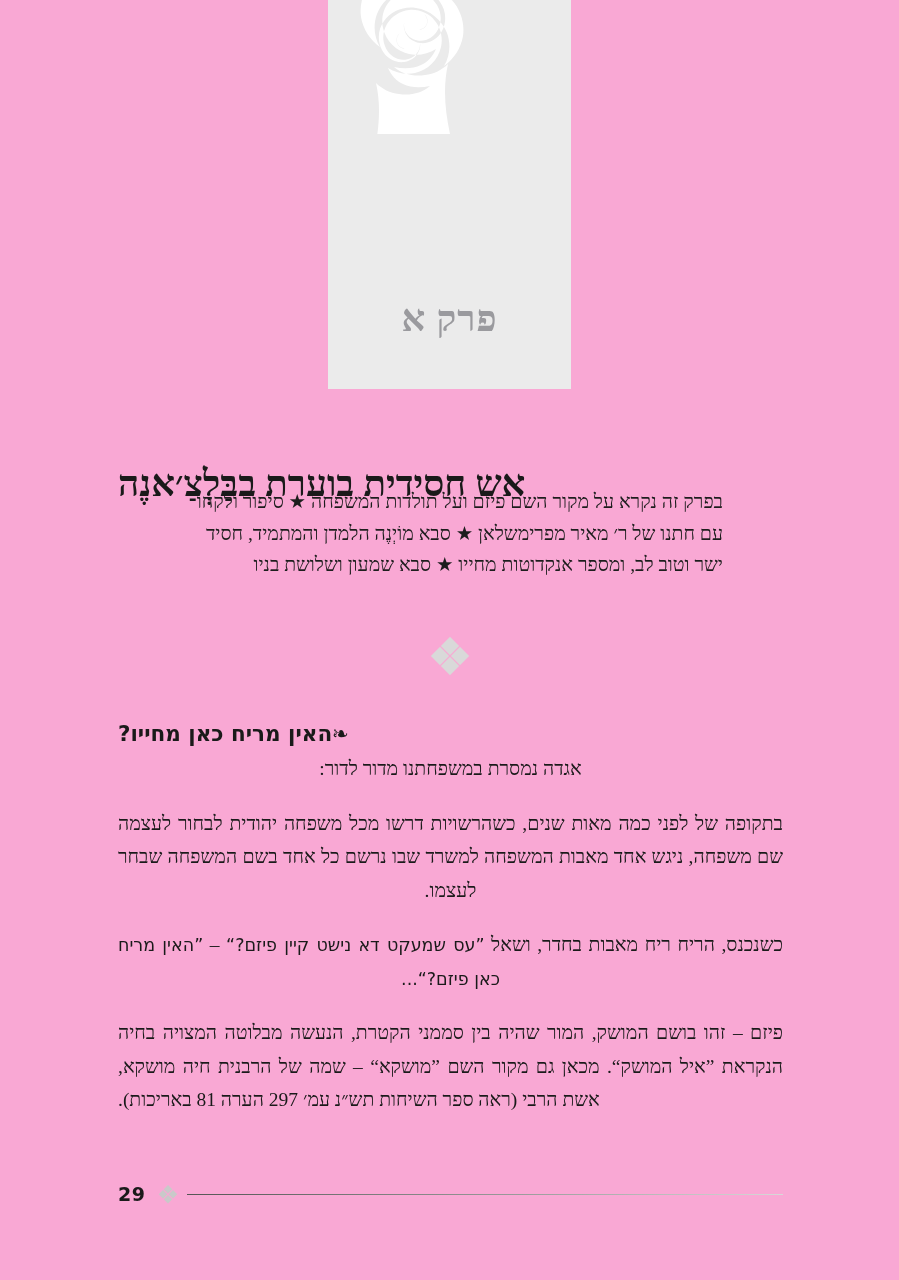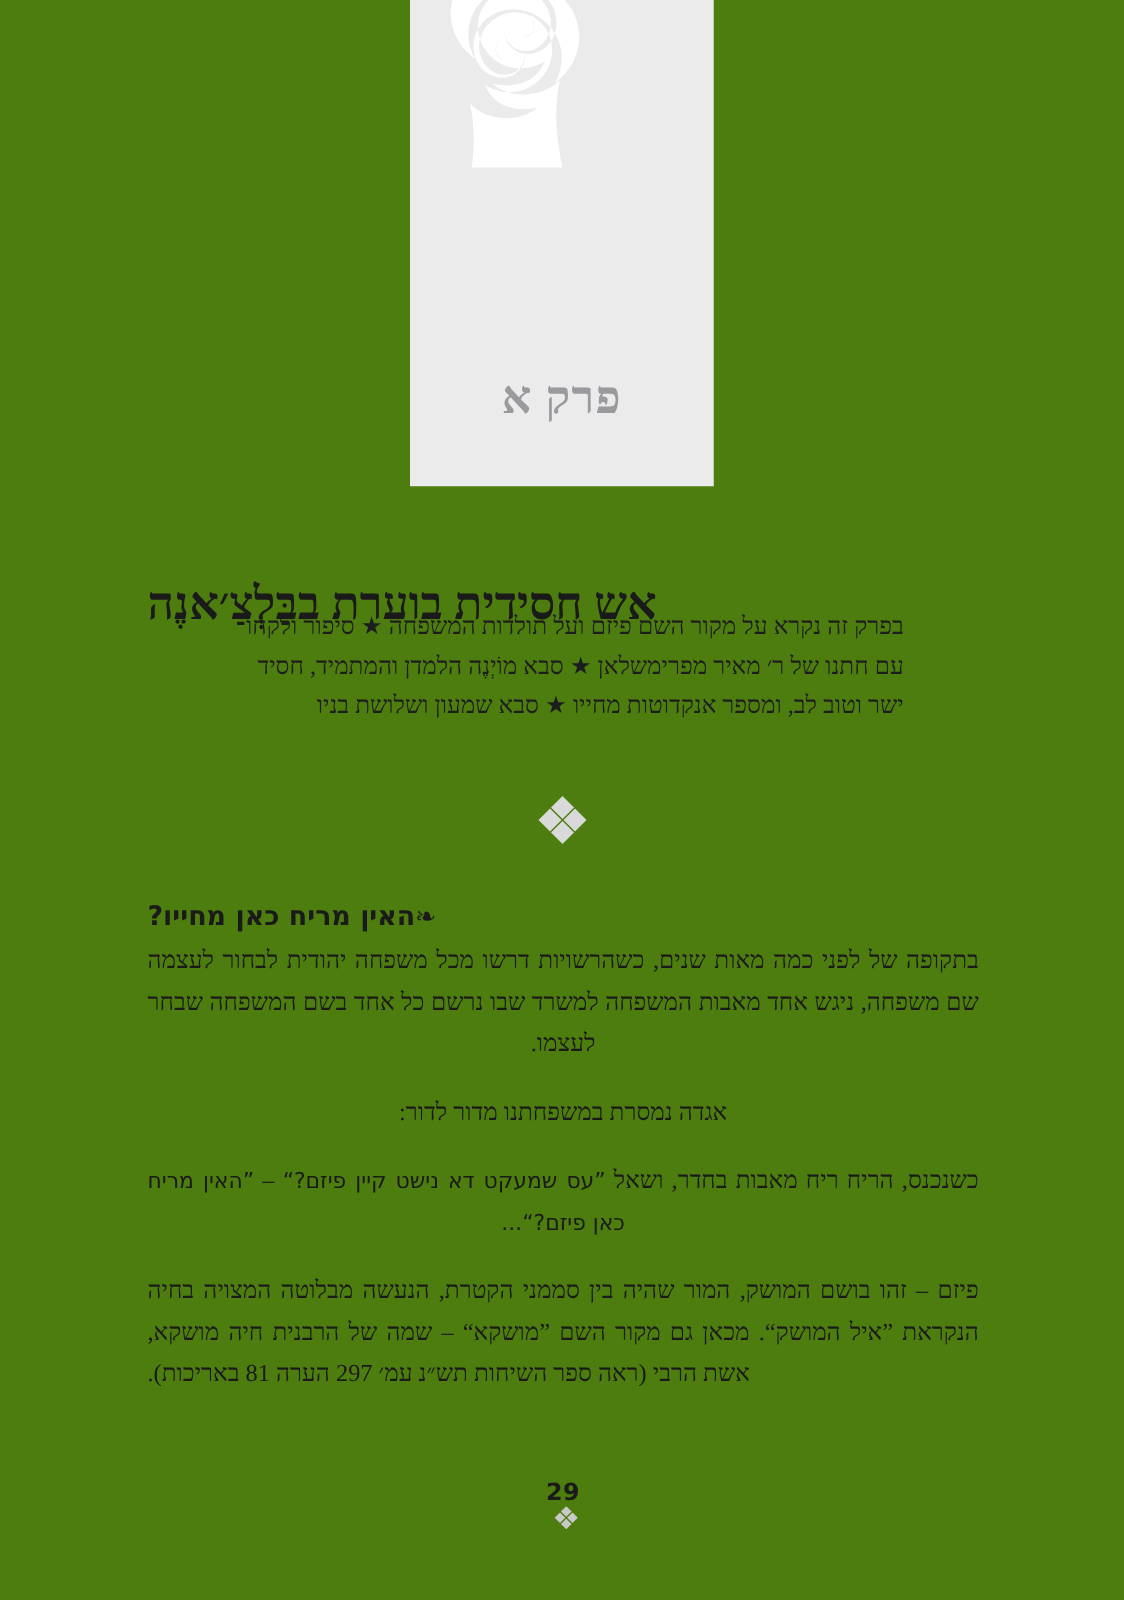--- a/index.html
+++ b/index.html
@@ -14,21 +14,21 @@
     position: relative;
     overflow: hidden;
     font-family: "Liberation Serif", "DejaVu Serif", serif;
     color: #1a1a1a;
   }
 
   .page {
     position: relative;
     width: 899px;
     height: 1280px;
-    background: #4d7c0f;
+    background: #f9a8d4;
   }
 
   
   .chapter-banner {
     position: absolute;
     left: 328px;
     top: 0;
     width: 243px;
     height: 389px;
     background: #ebebeb;
@@ -155,21 +155,20 @@
 
   
   .page-footer {
     position: absolute;
     left: 118px;
     top: 1183px;
     width: 665px;
     display: flex;
     align-items: center;
     direction: ltr;
-    flex-direction: column;
   }
   .folio {
     font-family: "DejaVu Sans", "Liberation Sans", sans-serif;
     font-weight: bold;
     font-size: 19px;
     color: #1a1a1a;
     letter-spacing: 0.5px;
   }
   .footer-orn {
     margin: 0 9px 0 13px;
@@ -213,22 +212,22 @@
     </svg>
   </div>
 
   <h2 class="section-heading">
     <span class="heading-row">
       <span class="leaf">☙</span><span>האין מריח כאן מחייו?</span>
     </span>
   </h2>
 
   <div class="body-col">
+    <p class="body-p lead">אגדה נמסרת במשפחתנו מדור לדור:</p>
     <p class="body-p">בתקופה של לפני כמה מאות שנים, כשהרשויות דרשו מכל משפחה יהודית לבחור לעצמה שם משפחה, ניגש אחד מאבות המשפחה למשרד שבו נרשם כל אחד בשם המשפחה שבחר לעצמו.</p>
-    <p class="body-p lead">אגדה נמסרת במשפחתנו מדור לדור:</p>
     <p class="body-p"><span>כשנכנס, הריח ריח מאבות בחדר, ושאל </span><span class="yid">”עס שמעקט דא נישט קיין פיזם?“</span><span> – </span><span class="yid">”האין מריח כאן פיזם?“...</span></p>
     <p class="body-p tight-last">פיזם – זהו בושם המושק, המור שהיה בין סממני הקטרת, הנעשה מבלוטה המצויה בחיה הנקראת ”איל המושק“. מכאן גם מקור השם ”מושקא“ – שמה של הרבנית חיה מושקא, אשת הרבי (ראה ספר השיחות תש״נ עמ׳ 297 הערה 81 באריכות).</p>
   </div>
 
   <div class="page-footer">
     <span class="folio">29</span>
     <span class="footer-orn">
       <svg width="20" height="19" viewBox="0 0 20 19" aria-hidden="true">
         <g fill="#c9c9c9">
           <rect x="7" y="1.2" width="6" height="6" transform="rotate(45 10 4.2)"></rect>

